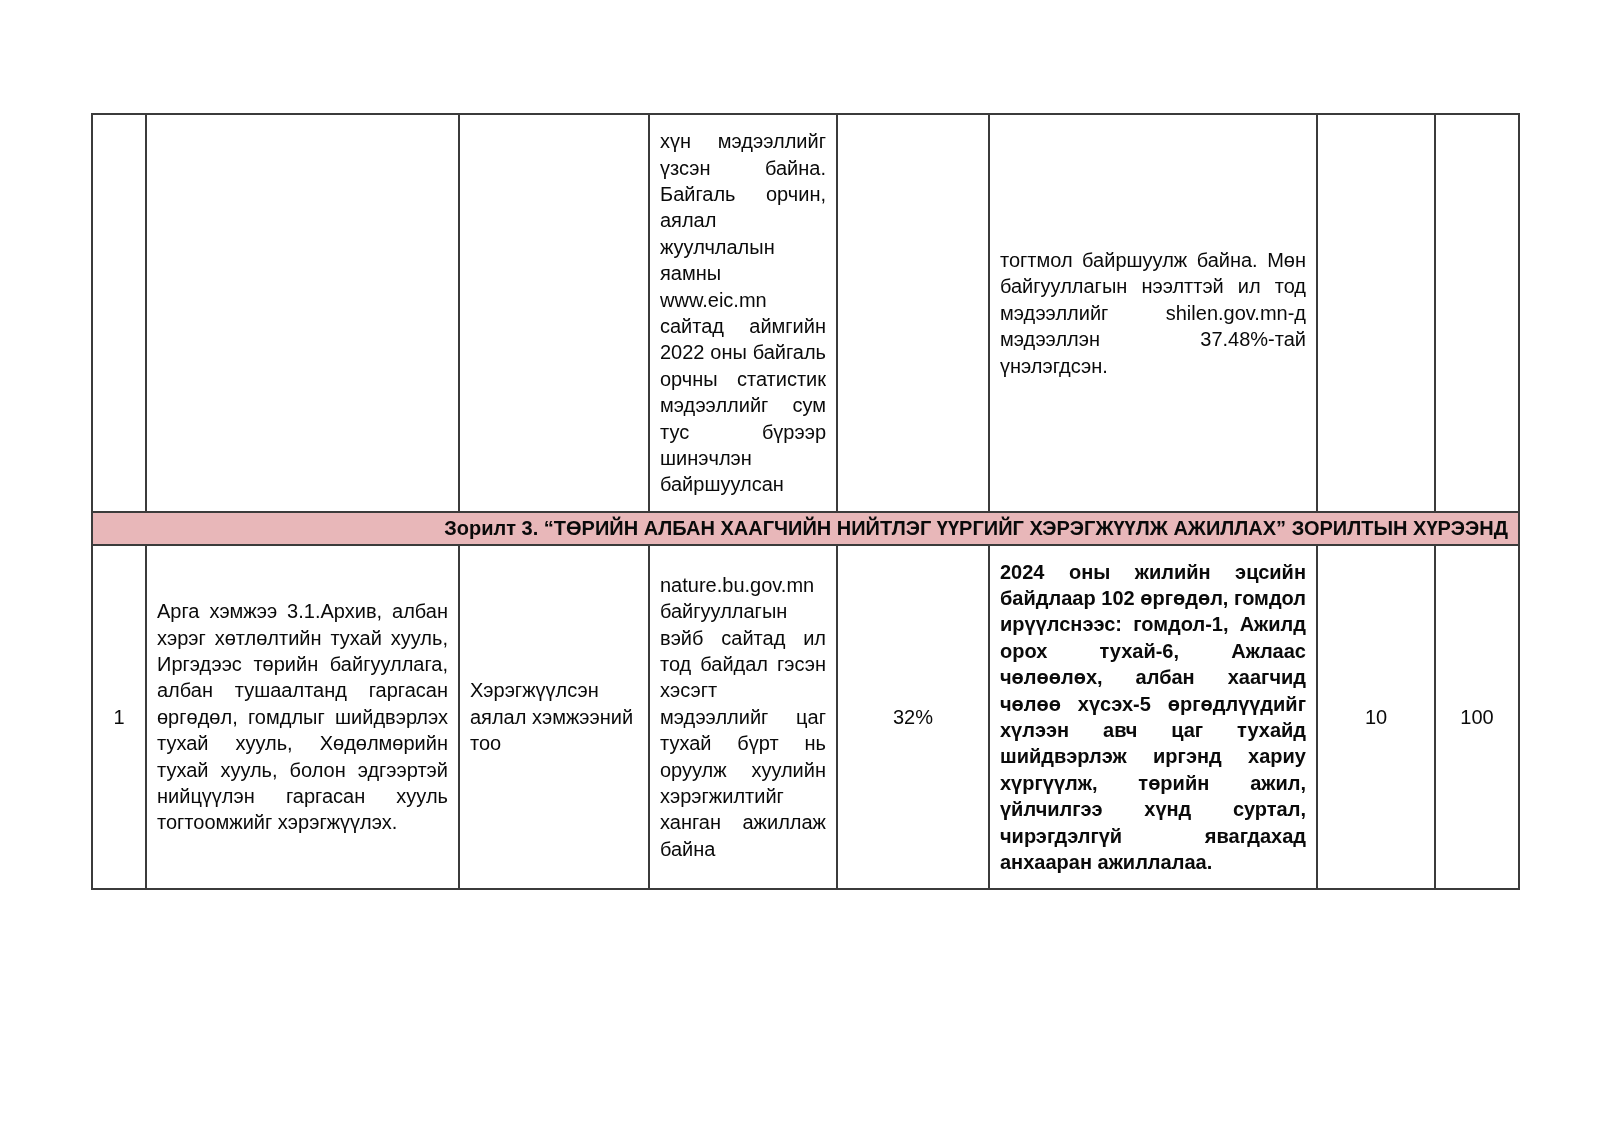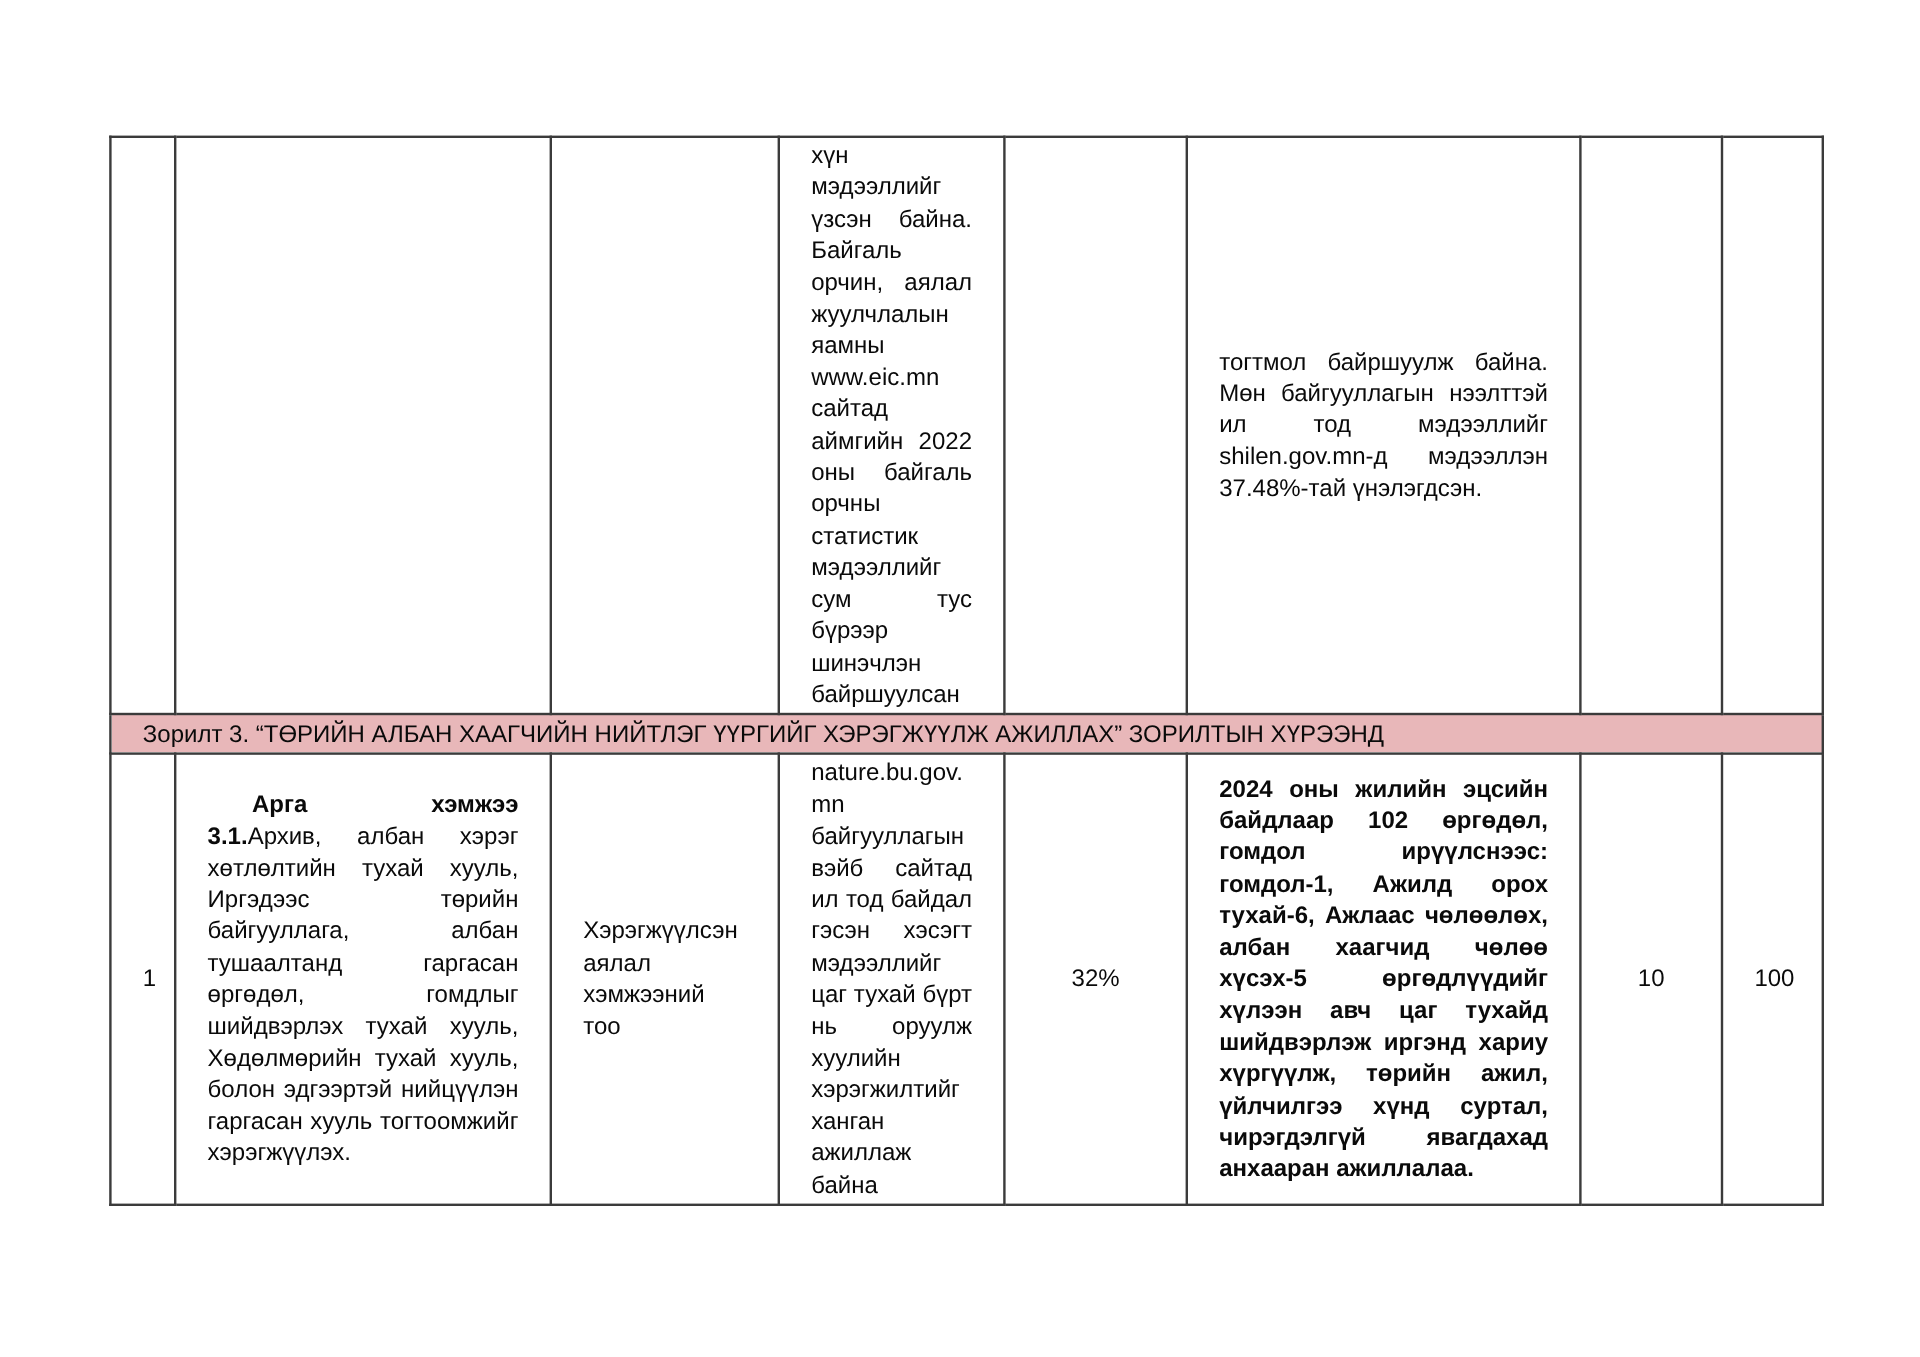--- a/index.html
+++ b/index.html
@@ -24,47 +24,47 @@
     top: 113px;
     width: 1427px;
     border-collapse: collapse;
     table-layout: fixed;
   }
   table.report td {
     border: 2px solid #3b3b3b;
     font-size: 20px;
     line-height: 26.4px;
     vertical-align: middle;
-    padding: 2px 26px;
+    padding: 2px 10px;
     overflow: hidden;
   }
   tr.row-carry   { height: 398px; }
   tr.row-header  { height: 33px;  }
   tr.row-measure { height: 344px; }
 
   td.just { text-align: justify; text-justify: inter-word; }
   td.vtop { vertical-align: top; padding-top: 3px; padding-bottom: 3px; }
   td.center { text-align: center; }
 
   
   td.c2pad { padding-left: 17px; padding-right: 17px; }
   td.c3pad { padding-left: 12px; padding-right: 12px; }
   td.c4pad { padding-left: 16px; padding-right: 17px; overflow-wrap: anywhere; }
   td.c6pad-top { padding-left: 14px; padding-right: 14px; }
   td.c6pad-main { padding-left: 20px; padding-right: 19px; font-weight: bold; }
 
   td.section-hdr {
     background: #e8b7b9;
-    font-weight: normal;
+    font-weight: bold;
     font-size: 21px;
-    text-align: left;
+    text-align: right;
     padding: 2px 8px;
     line-height: 27px;
   }
-  .bold-inline { font-weight: bold; margin-left: 37px; }
+  .bold-inline { font-weight: normal; }
 </style>
 </head>
 <body>
 
 <div class="page">
 
   <table class="report">
     <colgroup>
       <col style="width:54px">
       <col style="width:313px">

